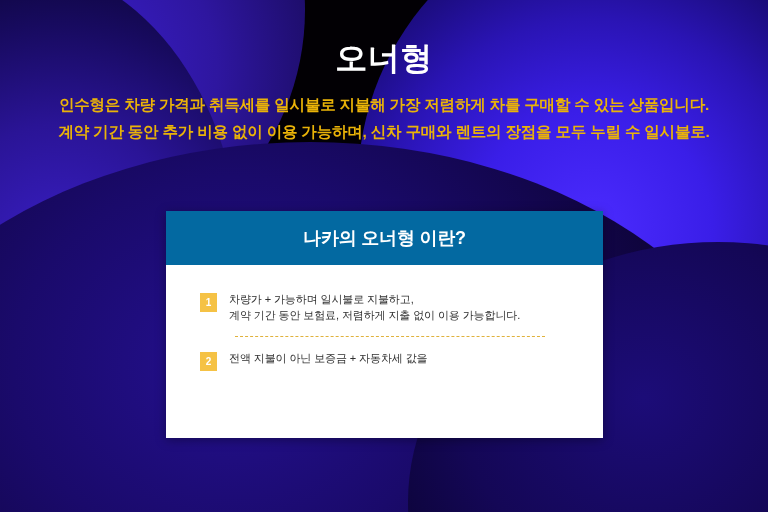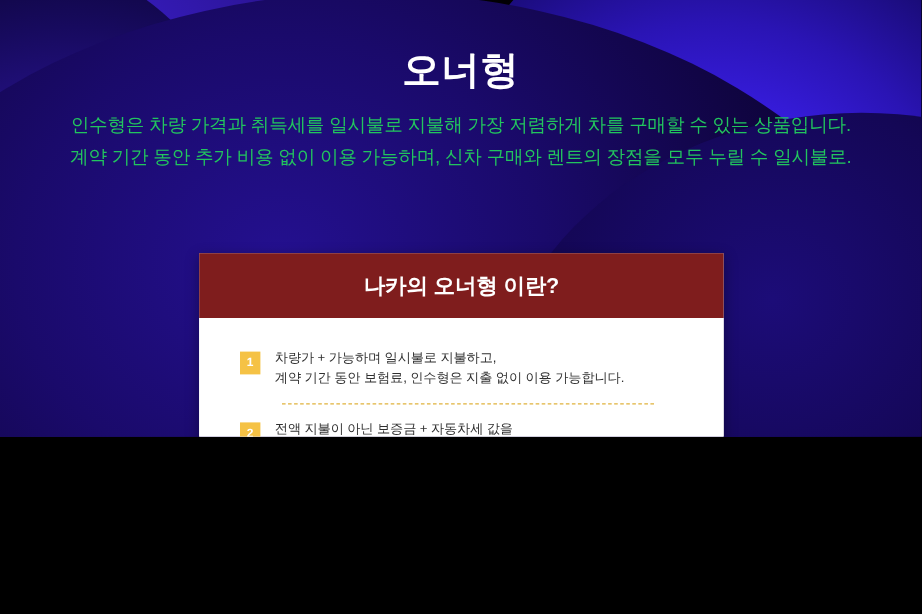--- a/index.html
+++ b/index.html
@@ -4,21 +4,21 @@
 <style>
   html, body {
     margin: 0;
     padding: 0;
     background: #000000;
   }
 
   #stage {
     position: relative;
     width: 768px;
-    height: 364px;
+    height: 512px;
     overflow: hidden;
     background: #020004;
     font-family: "Liberation Sans", "DejaVu Sans", sans-serif;
     -webkit-font-smoothing: antialiased;
   }
 
   
   .bg-layer {
     position: absolute;
     inset: 0;
@@ -116,42 +116,42 @@
     font-weight: 700;
     color: #ffffff;
     letter-spacing: 0.5px;
     line-height: 44px;
     margin: 0;
   }
 
   .hero-sub {
     margin-top: 12px;
     font-size: 15.5px;
-    font-weight: 400;
-    color: #22c55e;
+    font-weight: 700;
+    color: #eab308;
     line-height: 25px;
     letter-spacing: -0.2px;
     white-space: nowrap;
     text-align: center;
   }
 
   
   .card {
     position: absolute;
     left: 166px;
     top: 211px;
     width: 437px;
     background: #ffffff;
     z-index: 6;
     box-shadow: 0 2px 10px rgba(0,0,0,0.35);
   }
 
   .card-header {
     height: 54px;
-    background: #7f1d1d;
+    background: #0369a1;
     display: flex;
     align-items: center;
     justify-content: center;
   }
 
   .card-header-title {
     font-size: 18px;
     font-weight: 700;
     color: #ffffff;
     letter-spacing: -0.2px;
@@ -222,21 +222,21 @@
     <div class="card-header">
       <span class="card-header-title">나카의 오너형 이란?</span>
     </div>
 
     <div class="card-body">
 
       <div class="row">
         <span class="badge">1</span>
         <div class="row-text">
           <div>차량가 + 가능하며 일시불로 지불하고,</div>
-          <div>계약 기간 동안 보험료, 인수형은 지출 없이 이용 가능합니다.</div>
+          <div>계약 기간 동안 보험료, 저렴하게 지출 없이 이용 가능합니다.</div>
         </div>
       </div>
 
       <div class="divider"></div>
 
       <div class="row">
         <span class="badge">2</span>
         <div class="row-text">
           <div>전액 지불이 아닌 보증금 + 자동차세 값을</div>
         </div>

